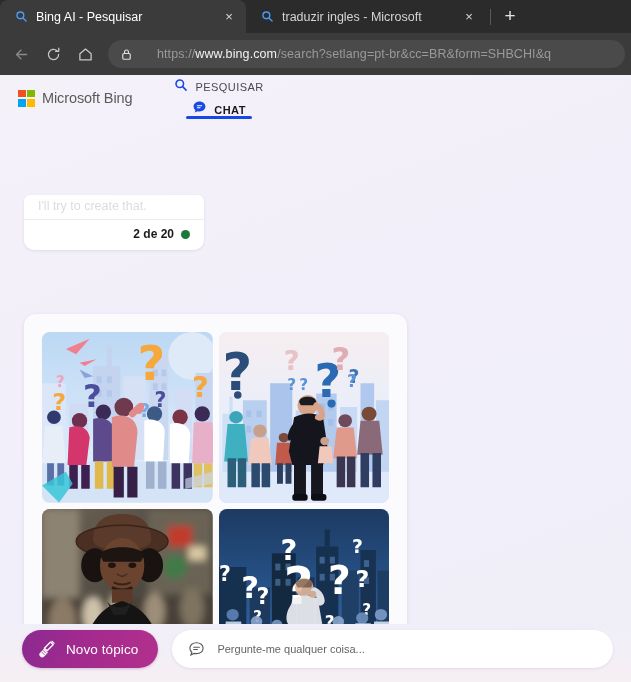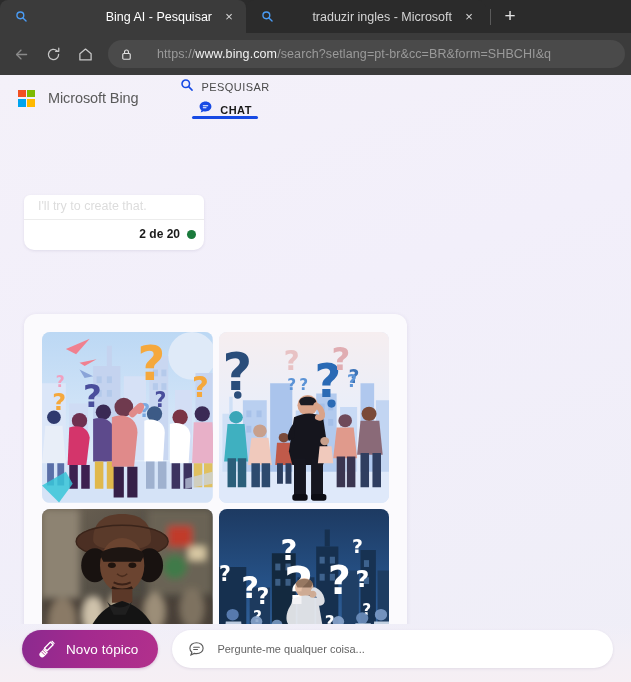--- a/index.html
+++ b/index.html
@@ -12,21 +12,20 @@
 
   
   .browser-chrome { width: 631px; background: #2b2b2b; }
 
   .tabstrip {
     height: 33px;
     display: flex;
     align-items: flex-end;
     background: #2b2b2b;
     position: relative;
-    text-align: right;
   }
   .tab {
     height: 33px;
     display: flex;
     align-items: center;
     gap: 8px;
     padding: 0 8px 0 14px;
     border-radius: 8px 8px 0 0;
     font-size: 12px;
     color: #cfcfcf;
@@ -121,21 +120,21 @@
     display: grid;
     grid-template-columns: 1fr 1fr;
     grid-template-rows: 1fr 1fr;
     gap: 1.5px;
   }
   .ms-squares i { display: block; }
   .ms-squares i:nth-child(1) { background: #f25022; }
   .ms-squares i:nth-child(2) { background: #7fba00; }
   .ms-squares i:nth-child(3) { background: #00a4ef; }
   .ms-squares i:nth-child(4) { background: #ffb900; }
-  .ms-wordmark { font-size: 14.5px; color: #5a5a5a; letter-spacing: -0.1px; margin-left: 6px; }
+  .ms-wordmark { font-size: 14.5px; color: #5a5a5a; letter-spacing: -0.1px; }
 
   .hdr-tabs { display: flex; align-items: center; margin-left: 28px; gap: 0px; height: 46px; flex-direction: column; }
   .hdr-tab {
     display: flex; align-items: center; gap: 7px;
     height: 46px;
     padding: 0 14px;
     position: relative;
   }
   .hdr-tab-label {
     font-size: 11px;
@@ -176,21 +175,21 @@
     white-space: nowrap;
     overflow: hidden;
     opacity: 0.35;
   }
   .msg-card-top .divider { height: 1px; background: #ececec; }
   .counter-row {
     display: flex;
     align-items: center;
     justify-content: flex-end;
     gap: 7px;
-    padding: 7px 8px 9px;
+    padding: 7px 14px 9px;
   }
   .counter-text { font-size: 12px; font-weight: 700; color: #1a1a1a; }
   .counter-dot { width: 9px; height: 9px; border-radius: 50%; background: #1a7a3c; }
 
   .image-card {
     position: absolute;
     top: 193px;
     left: 24px;
     width: 383px;
     background: #fbfafd;

